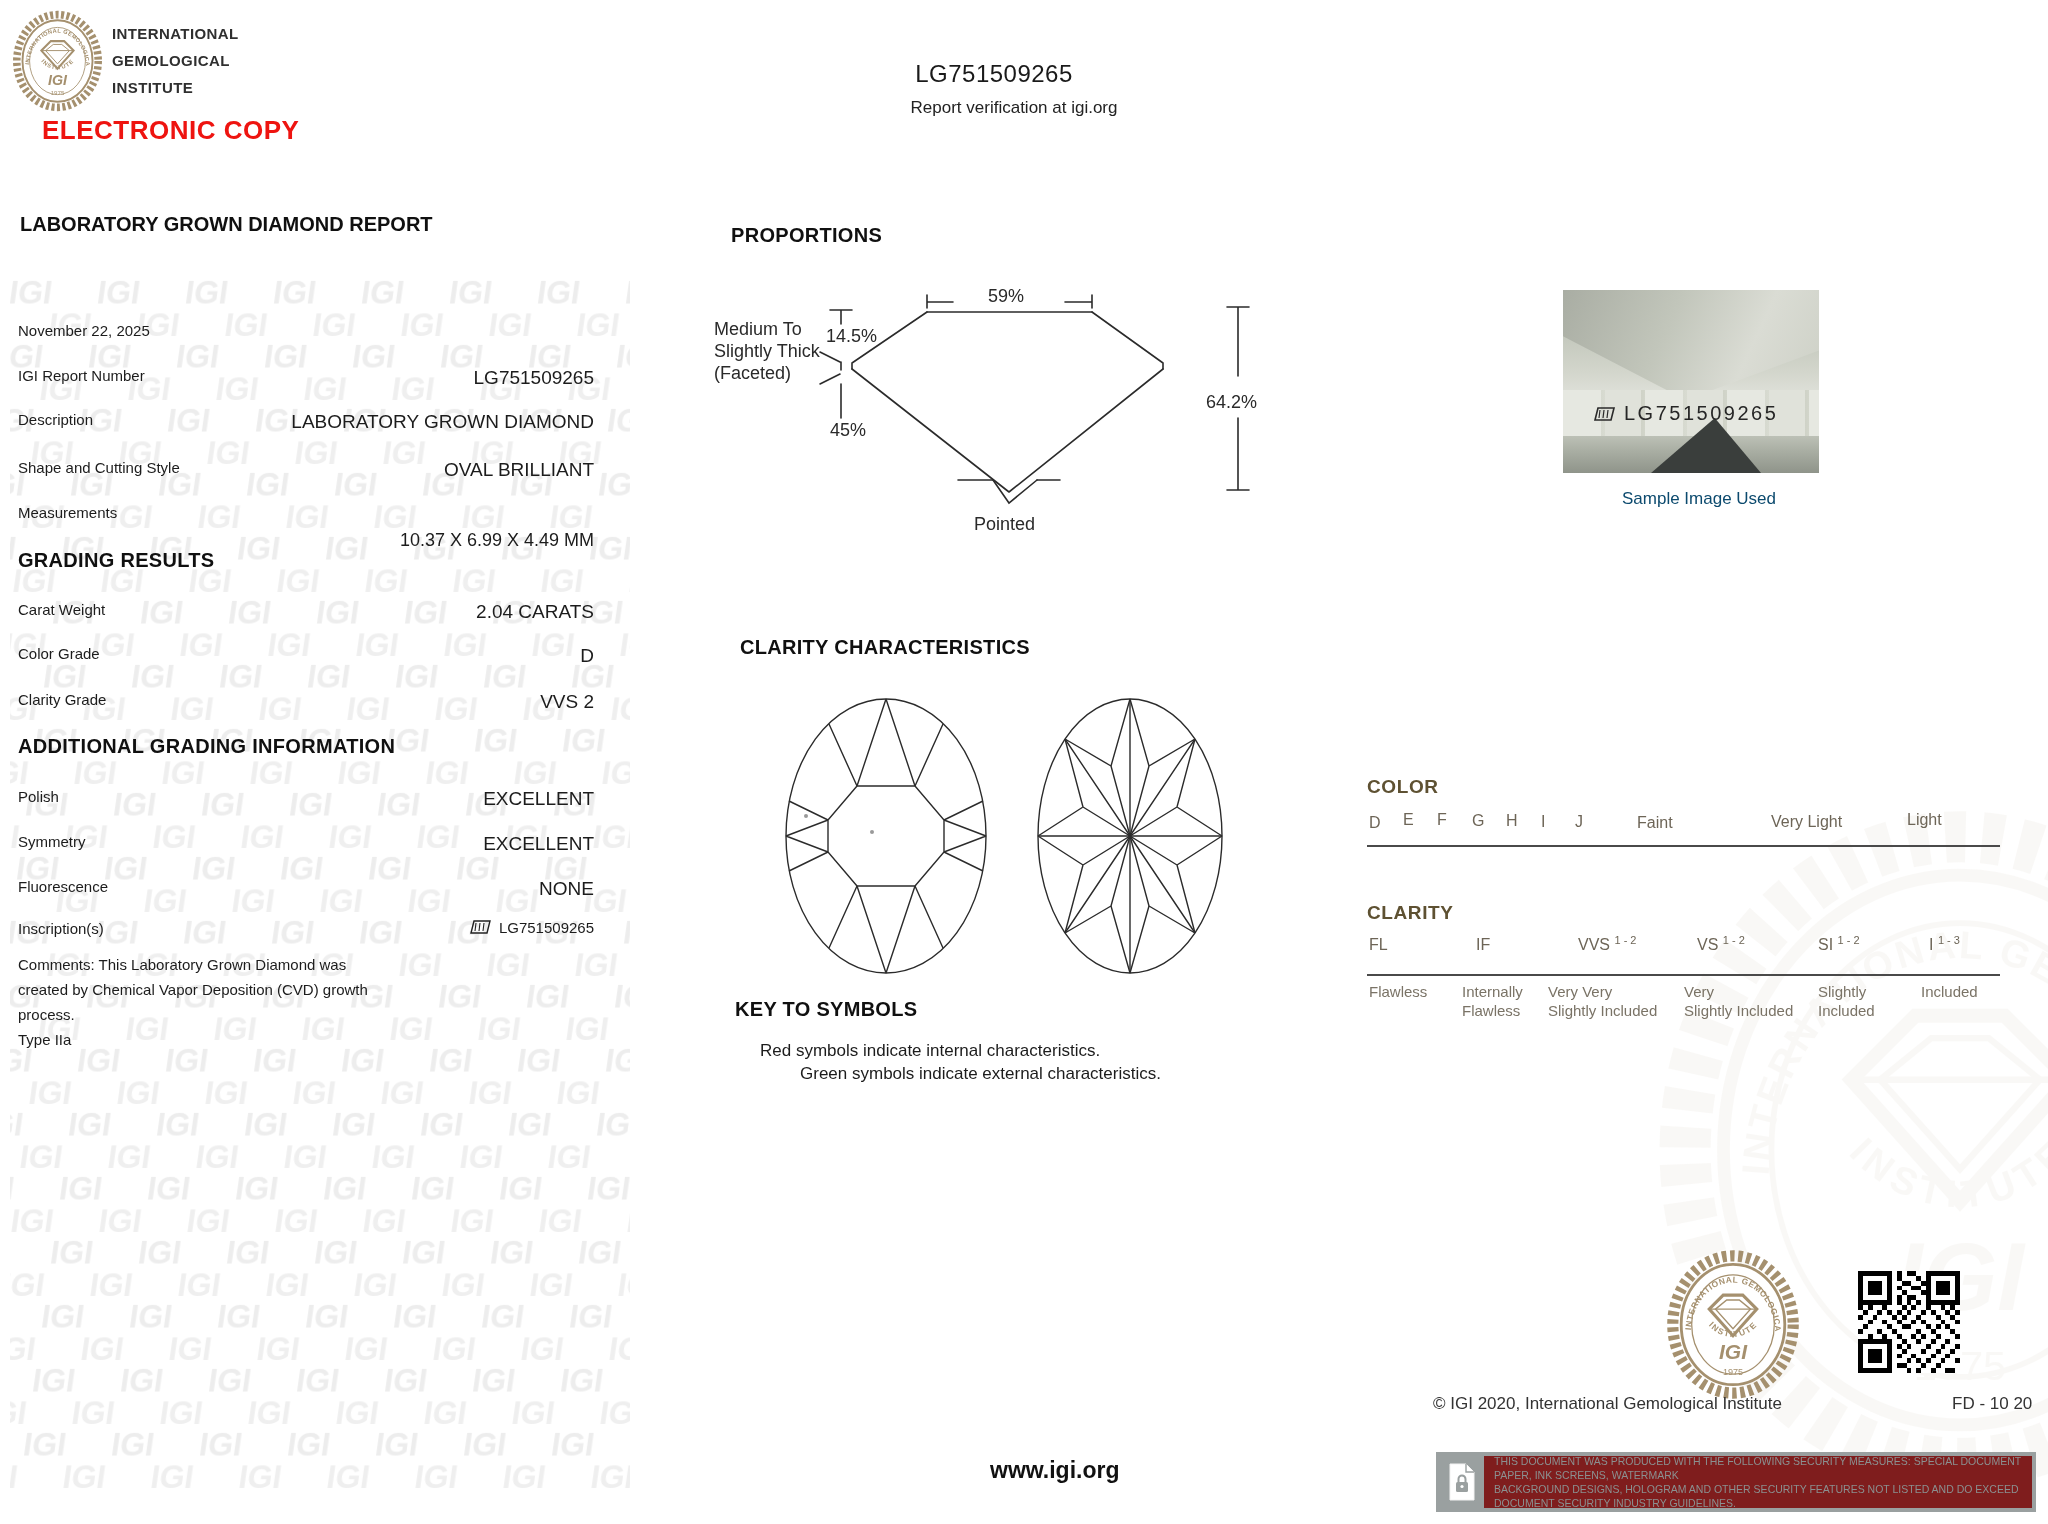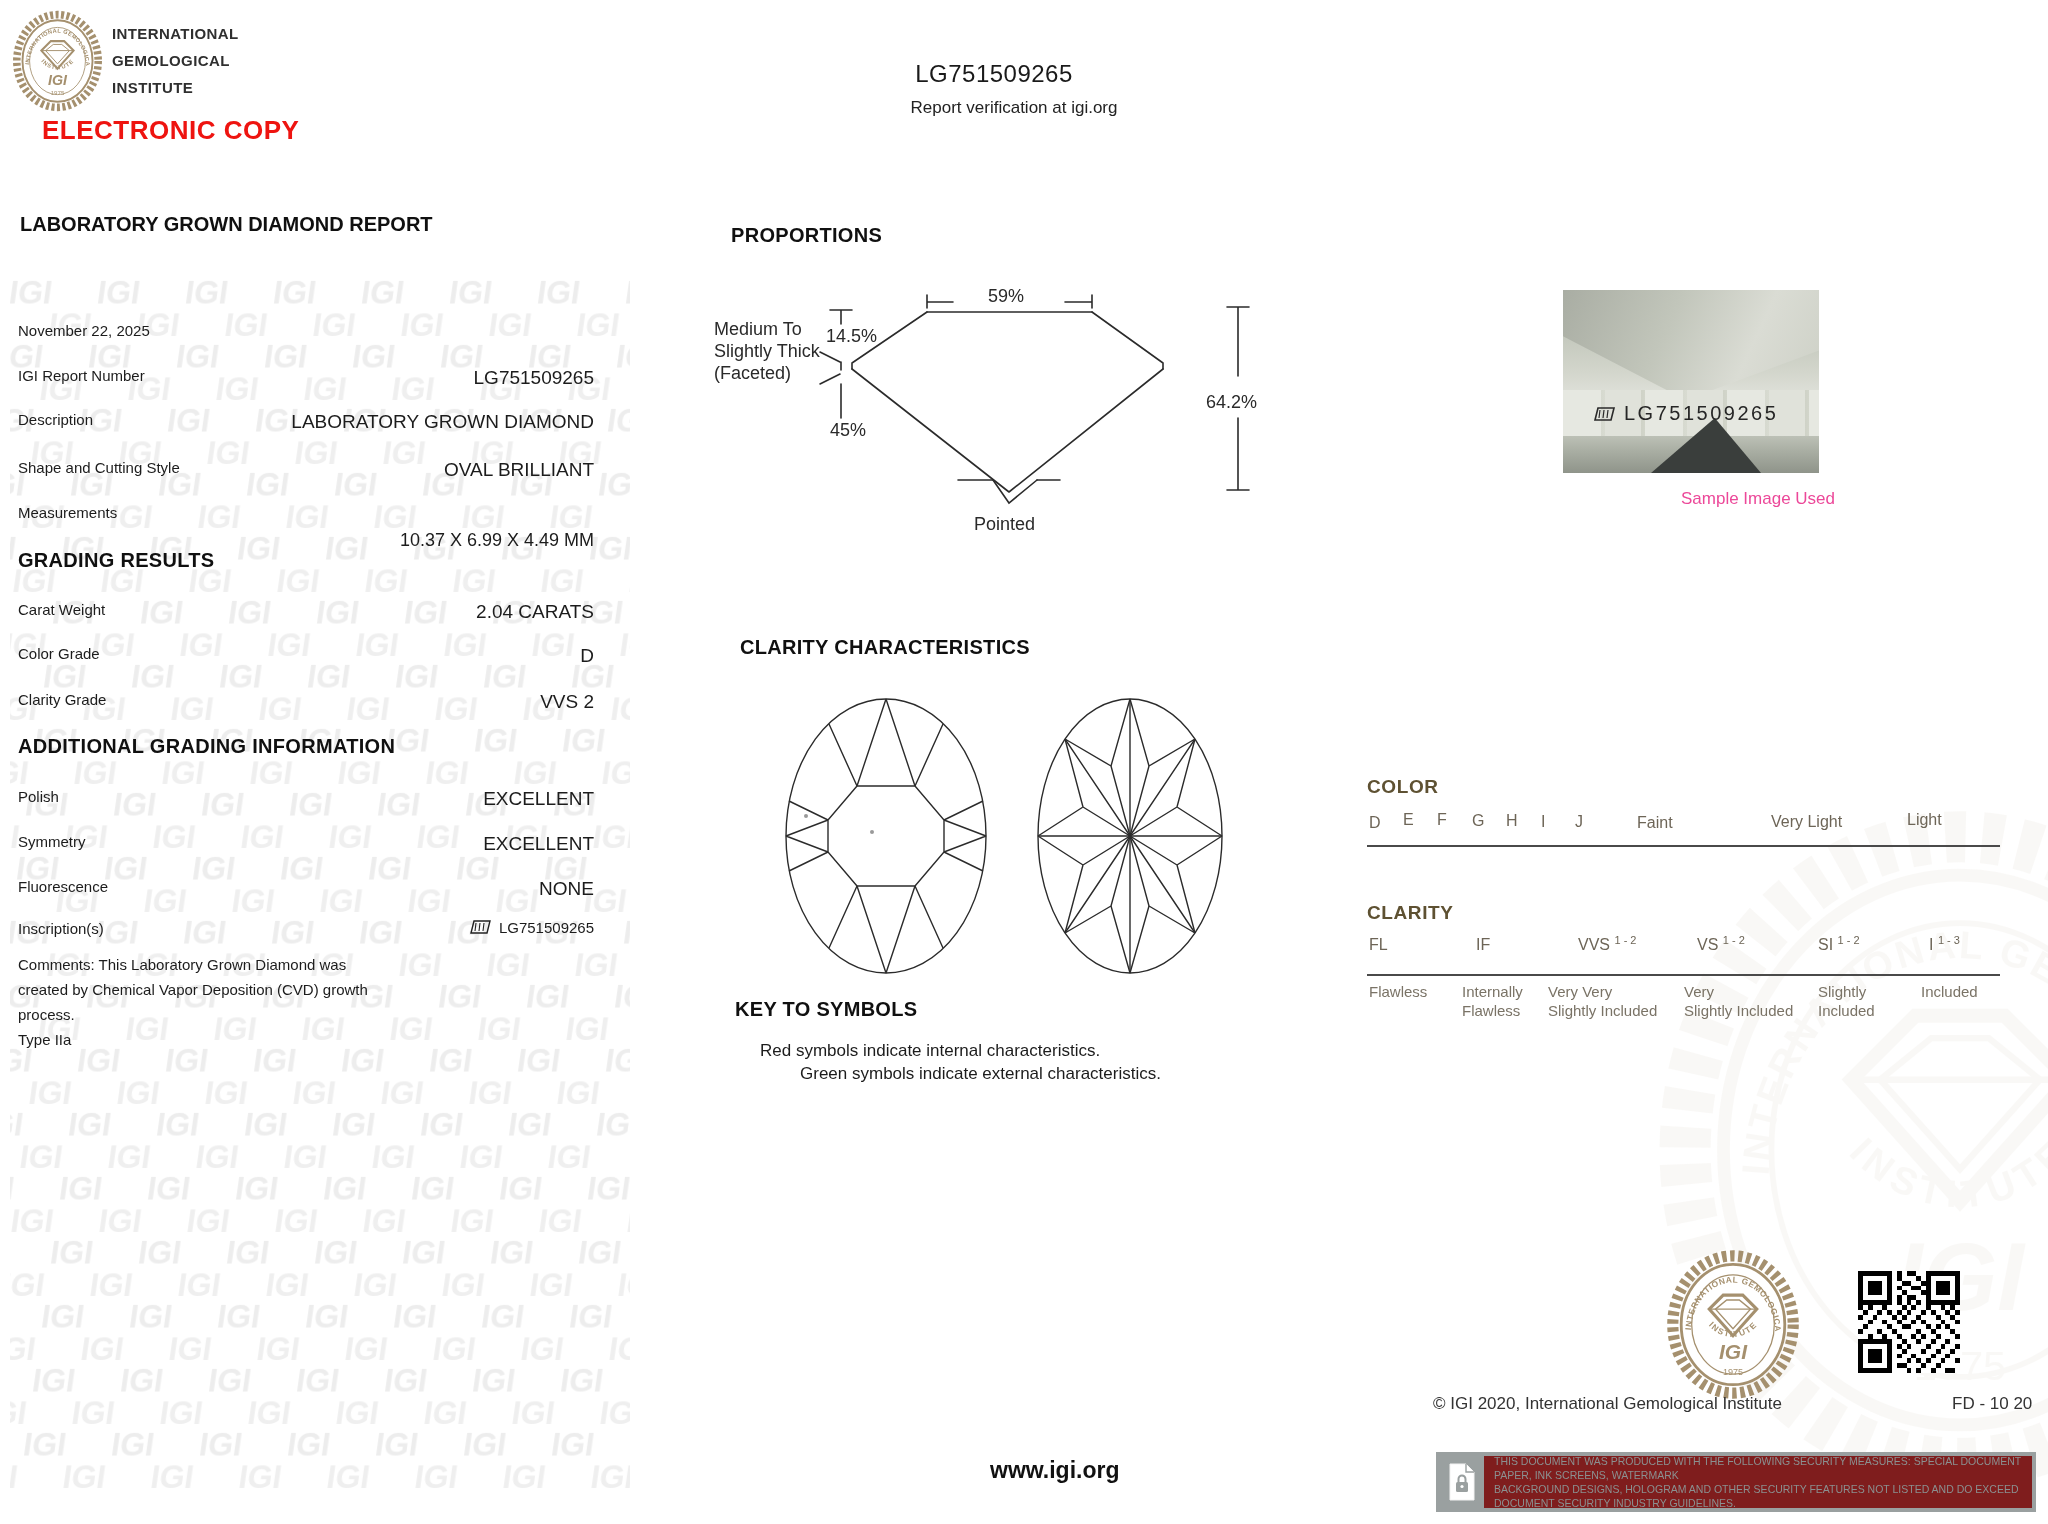--- a/index.html
+++ b/index.html
@@ -177,21 +177,21 @@
   <div class="abs" style="left:0;top:100px;width:256px;height:46px;background:repeating-linear-gradient(90deg,#e6e8e1 0px,#e6e8e1 38px,#d6d9cf 38px,#d8dbd1 42px,#e0e2da 42px,#e0e2da 78px,#cfd2c7 78px,#d2d5ca 82px);"></div>
   <div class="abs" style="left:88px;top:128px;width:110px;height:55px;background:#3a3e3c;clip-path:polygon(0 100%,100% 100%,58% 0);"></div>
   <div class="abs" style="left:28px;top:112px;display:flex;align-items:center;gap:7px;">
     <svg width="26" height="18" viewBox="0 0 26 18">
       <path d="M4,15 L7,3 L23,3 L20,15 Z" fill="none" stroke="#2a2a2a" stroke-width="1.6"></path>
       <path d="M9,5 L8,13 M13,5 L12,13 M17,5 L16,13" stroke="#2a2a2a" stroke-width="1.2" fill="none"></path>
     </svg>
     <span style="font-size:20px;letter-spacing:2.5px;color:#262626;">LG751509265</span>
   </div>
 </div>
-<div class="abs" style="left:1681px;top:489px;font-size:17px;color:#ec4899;">Sample Image Used</div>
+<div class="abs" style="left:1622px;top:489px;font-size:17px;color:#0c4a6e;">Sample Image Used</div>
 
 <div class="abs sechead" style="left:740px;top:636px;">CLARITY CHARACTERISTICS</div>
 
 <svg class="abs" style="left:760px;top:680px;" width="480" height="320" viewBox="0 0 480 320">
   <g stroke="#2b2b2b" stroke-width="1.4" fill="none">
 
     <ellipse cx="126" cy="156" rx="100" ry="137"></ellipse>
     <polygon points="97,106 155,106 184,140 184,172 155,206 97,206 68,172 68,140"></polygon>
     <path d="M97,106 L69,44 M155,106 L183,44 M184,140 L223,121 M184,172 L223,191 M155,206 L183,268 M97,206 L69,268 M68,172 L29,191 M68,140 L29,121"></path>
     <path d="M126,19 L97,106 M126,19 L155,106 M126,293 L97,206 M126,293 L155,206 M26,156 L68,140 M26,156 L68,172 M226,156 L184,140 M226,156 L184,172"></path>

